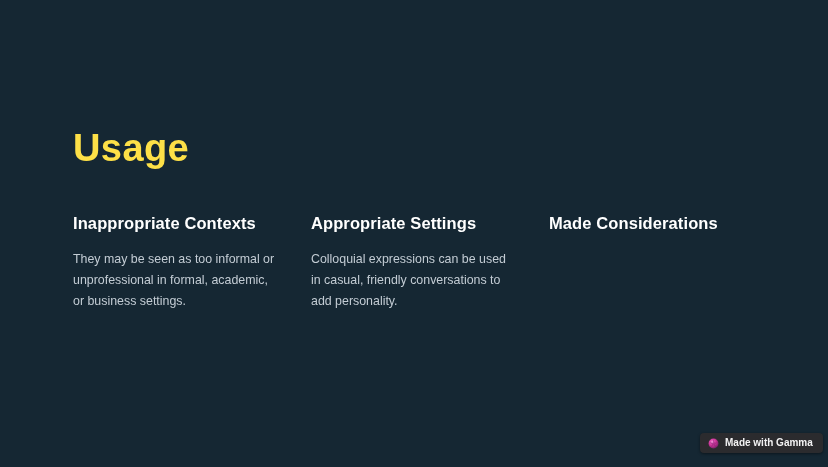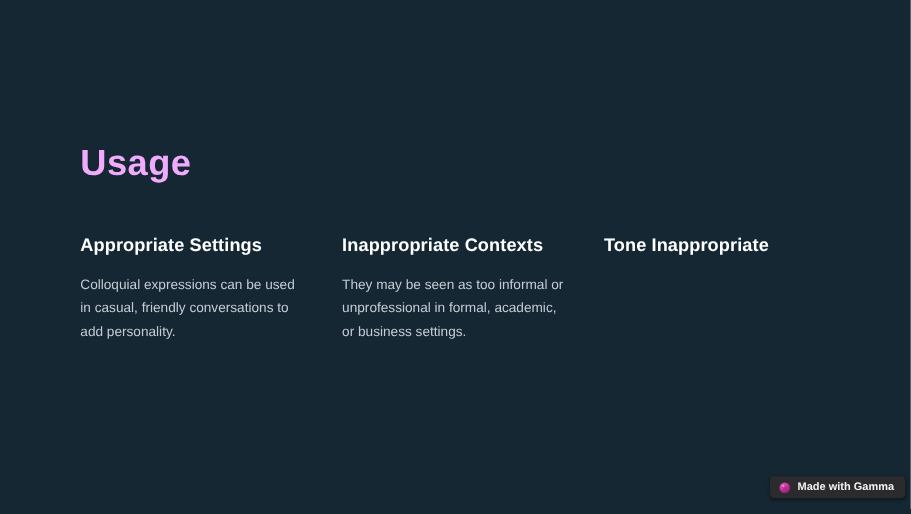--- a/index.html
+++ b/index.html
@@ -21,25 +21,25 @@
     overflow: hidden;
   }
   #content {
     position: absolute;
     left: 73px;
     top: 125px;
     width: 700px;
   }
   #slide-title {
     font-family: "Liberation Sans", sans-serif;
-    font-size: 33px;
+    font-size: 38px;
     font-weight: 700;
     line-height: 46px;
     letter-spacing: 0.4px;
-    color: #f0abfc;
+    color: #fde047;
     margin: 0 0 42px 0;
     white-space: pre;
   }
   #columns {
     display: flex;
     flex-direction: row;
     align-items: flex-start;
     gap: 33px;
   }
   .column {
@@ -99,31 +99,31 @@
 
 <div id="slide">
 
   <div id="content">
 
     <h1 id="slide-title">Usage</h1>
 
     <div id="columns">
 
       <div class="column">
+        <h2 class="col-heading">Inappropriate Contexts</h2>
+        <p class="col-body">They may be seen as too informal or unprofessional in formal, academic, or business settings.</p>
+      </div>
+
+      <div class="column">
         <h2 class="col-heading">Appropriate Settings</h2>
         <p class="col-body">Colloquial expressions can be used in casual, friendly conversations to add personality.</p>
       </div>
 
       <div class="column">
-        <h2 class="col-heading">Inappropriate Contexts</h2>
-        <p class="col-body">They may be seen as too informal or unprofessional in formal, academic, or business settings.</p>
-      </div>
-
-      <div class="column">
-        <h2 class="col-heading">Tone Inappropriate</h2>
+        <h2 class="col-heading">Made Considerations</h2>
       </div>
 
     </div>
   </div>
 
   <a id="gamma-badge" href="#">
     <svg class="gamma-logo" viewBox="0 0 16 16">
       <defs>
         <radialGradient id="gammaGrad" cx="38%" cy="34%" r="72%">
           <stop offset="0%" stop-color="#f06fd0"></stop>

